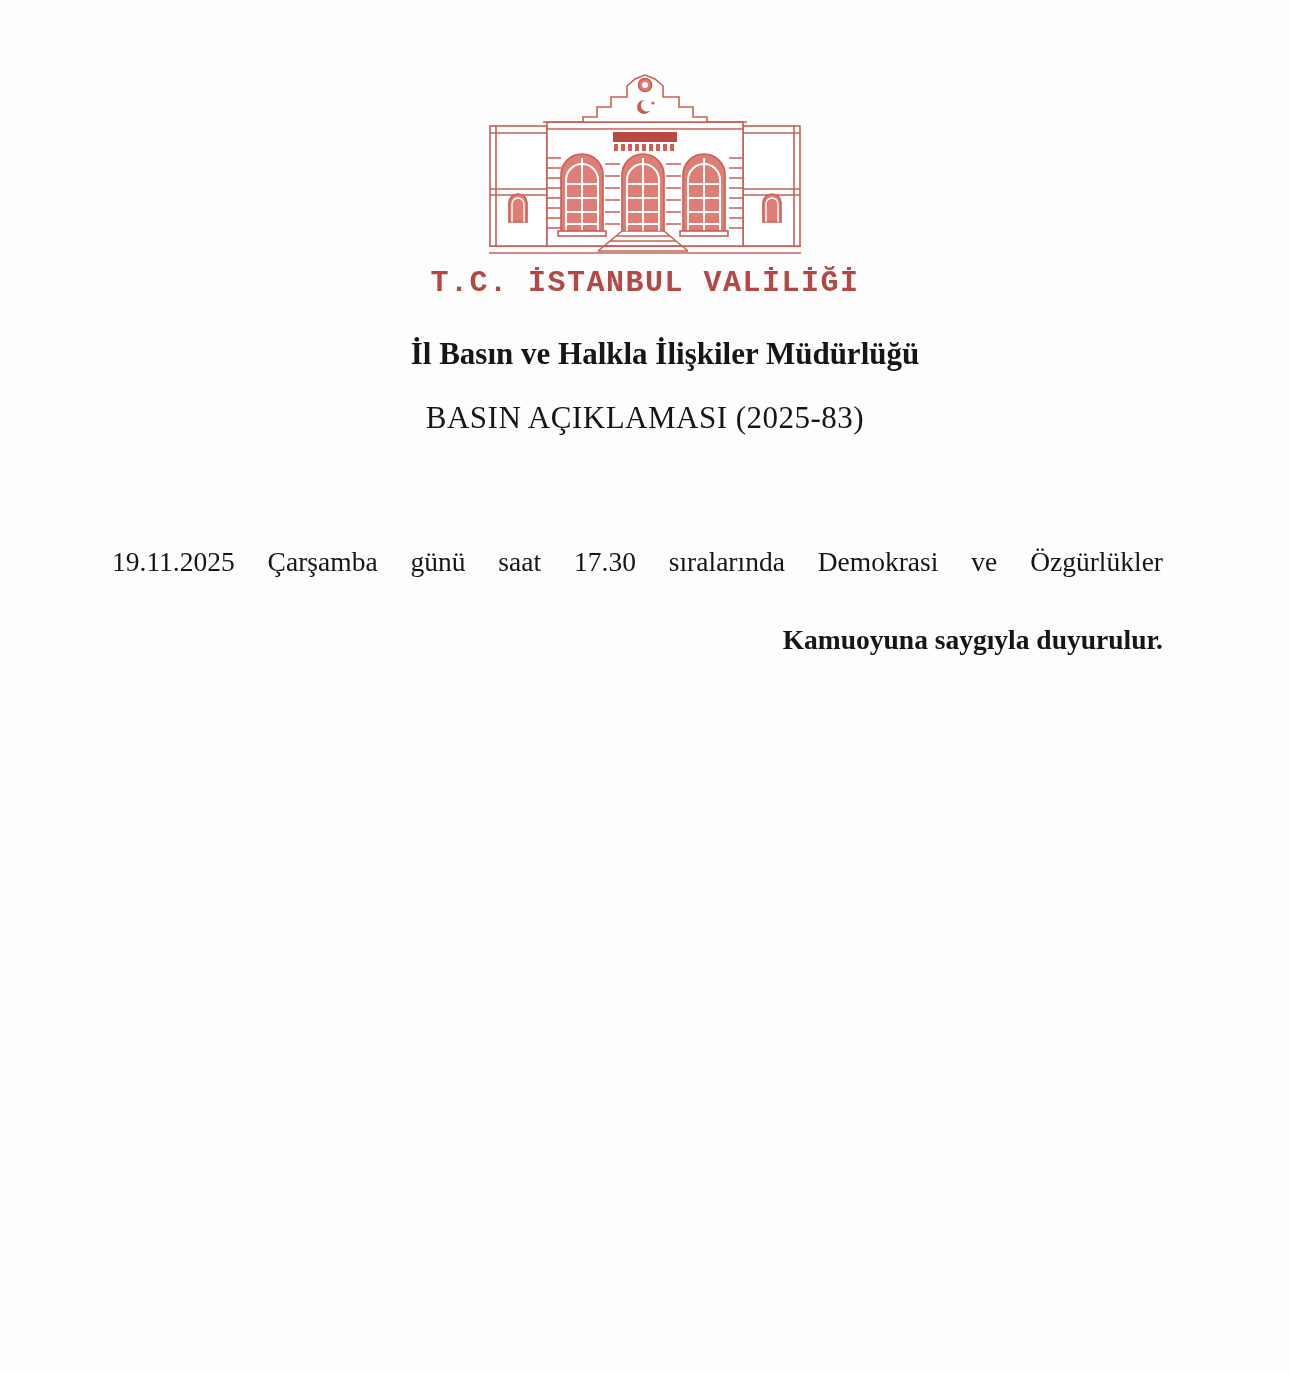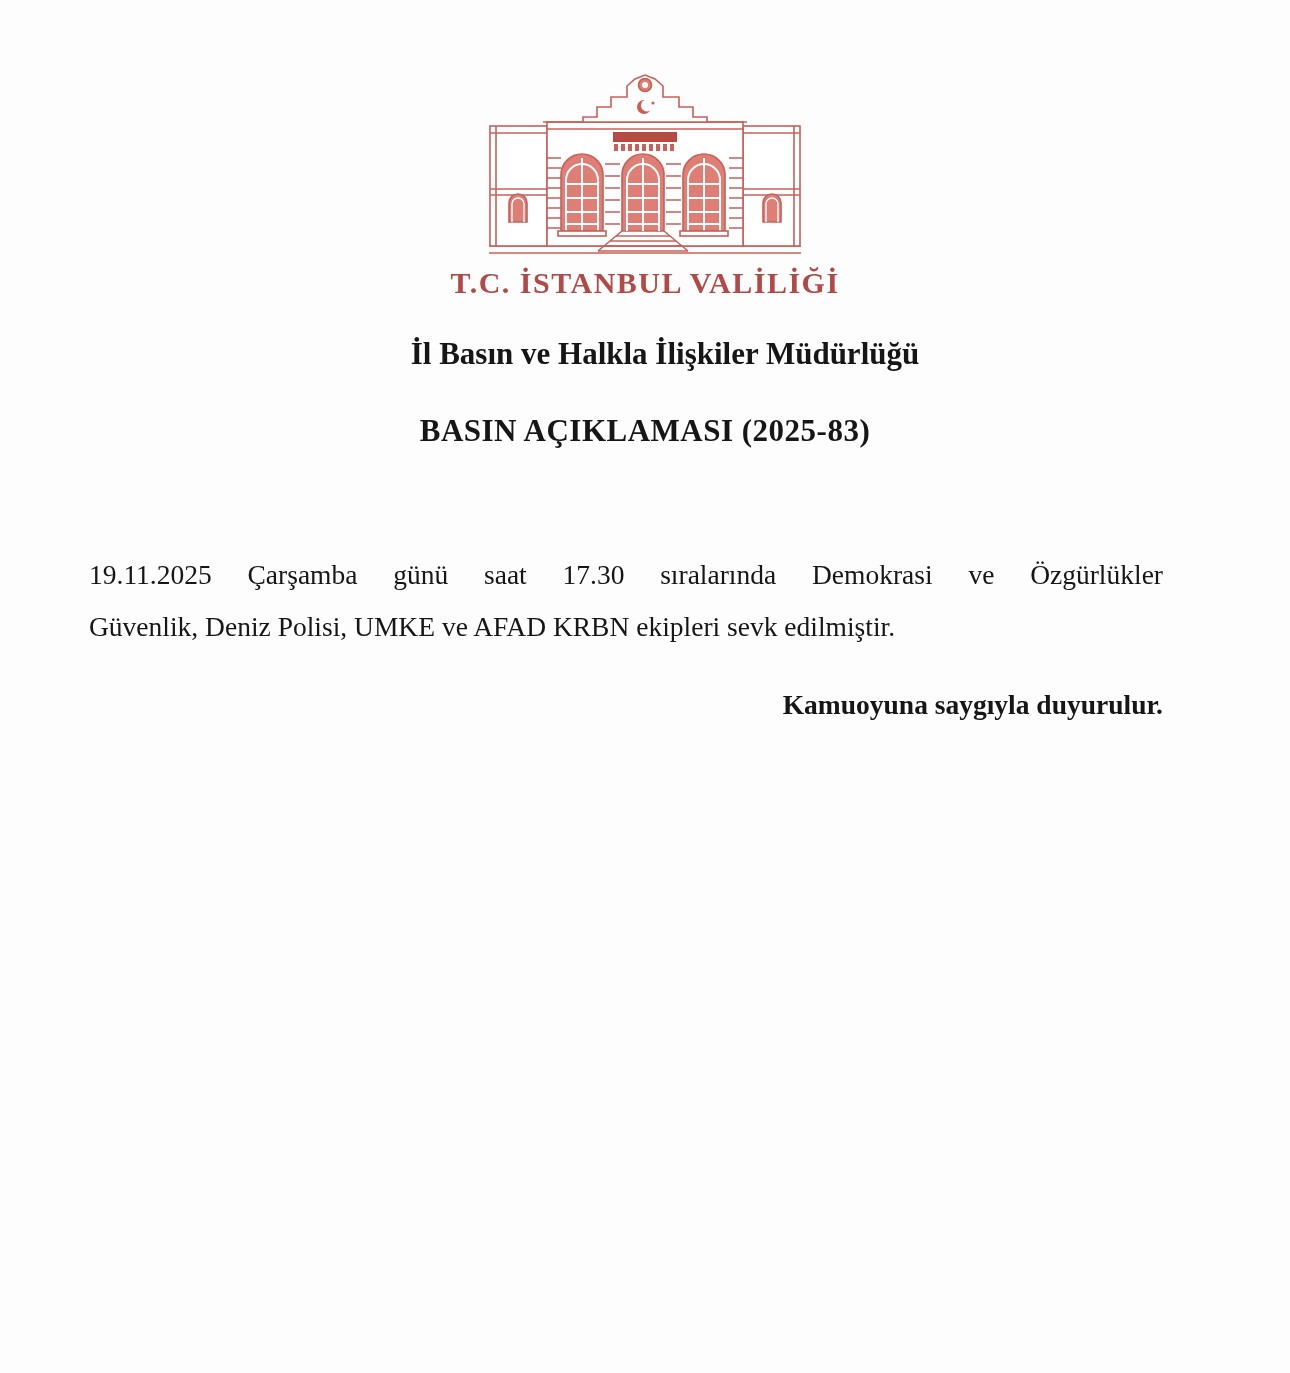--- a/index.html
+++ b/index.html
@@ -7,44 +7,44 @@
     width:1290px;height:1373px;
     background:#fdfdfd;
     font-family:"Liberation Serif", serif;
     color:#161616;
     overflow:hidden;
   }
   .page{padding-top:74px;}
   .logo-wrap{text-align:center;}
   svg.building{display:block;margin:0 auto;}
   .org-name{
-    font-family:Liberation Serif, serif;
+    font-family:Liberation Mono, monospace;
     font-weight:bold;
     font-size:30px;
     letter-spacing:1.5px;
     color:#b24946;
     text-align:center;
     margin-top:6px;
   }
   .dept{
     margin-top:36px;
     text-align:center;
     font-weight:bold;
     font-size:31px;
     padding-left:40px;
   }
   .rel-title{
-    margin-top:41px;
+    margin-top:28px;
     text-align:center;
-    font-weight:bold;
+    font-weight:normal;
     font-size:31px;
     letter-spacing:.5px;
   }
   .doc-body{
-    margin:100px 127px 0 89px;
+    margin:100px 127px 0 112px;
     font-size:27.5px;
   }
   .para{margin:0 0 26px 0;}
   .line{line-height:52px;}
   .line.just{text-align:justify;text-align-last:justify;}
   .closing{
     font-weight:bold;
     margin-top:26px;
     line-height:52px;
     text-align:right;
@@ -135,21 +135,20 @@
     <div class="org-name">T.C. İSTANBUL VALİLİĞİ</div>
   </div>
 
   <div class="dept">İl Basın ve Halkla İlişkiler Müdürlüğü</div>
   <div class="rel-title">BASIN AÇIKLAMASI (2025-83)</div>
 
   <div class="doc-body">
 
     <div class="para">
       <div class="line just">19.11.2025 Çarşamba günü saat 17.30 sıralarında Demokrasi ve Özgürlükler</div>
-      <div class="line">Güvenlik, Deniz Polisi, UMKE ve AFAD KRBN ekipleri sevk edilmiştir.</div>
     </div>
 
     <div class="para">
     </div>
 
 
     <div class="closing">Kamuoyuna saygıyla duyurulur.</div>
   </div>
 
 </div>

